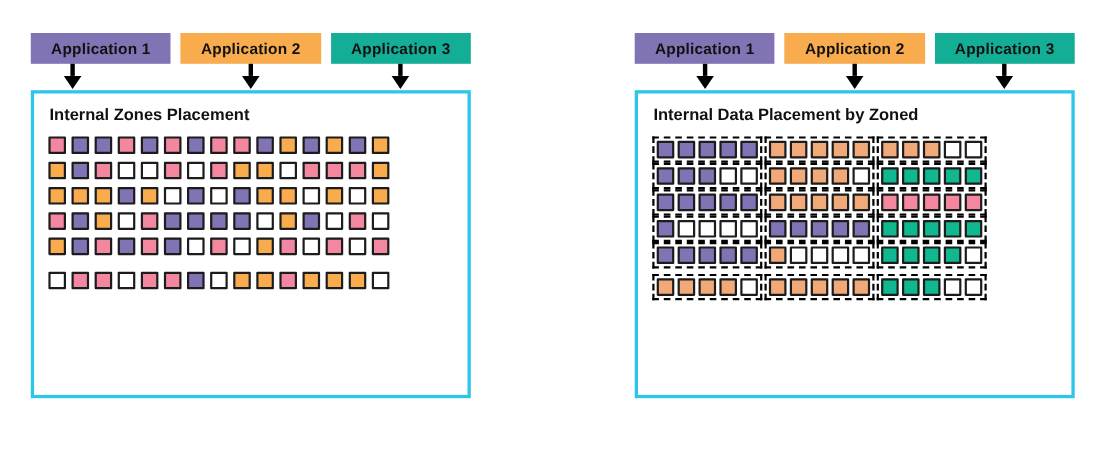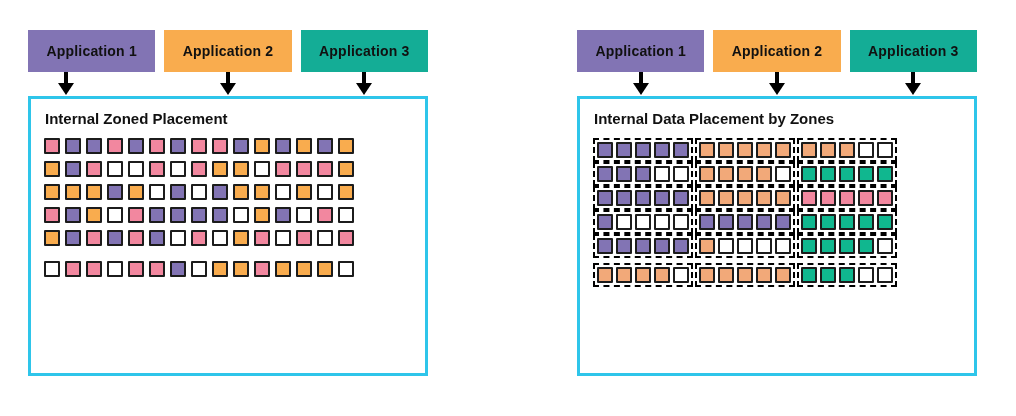--- a/index.html
+++ b/index.html
@@ -4,21 +4,21 @@
 <style>
   * { margin: 0; padding: 0; box-sizing: border-box; }
   html, body { width: 1016px; height: 416px; background: #ffffff; overflow: hidden;
     font-family: "Liberation Sans", sans-serif; }
   .page { display: flex; gap: 149px; padding: 30px 0 0 28px; }
   .panel { width: 400px; flex: 0 0 400px; }
 
   
   .apps-row { display: flex; gap: 9px; }
   .app-col { flex: 1; display: flex; flex-direction: column; align-items: center; }
-  .app-box { width: 100%; height: 42px; display: flex; align-items: center; justify-content: center; }
+  .app-box { width: 100%; height: 28px; display: flex; align-items: center; justify-content: center; }
   .app-box span { font-size: 14px; font-weight: 700; color: #111111; letter-spacing: .2px; }
   .arrow { height: 24px; display: flex; flex-direction: column; align-items: center; }
   .arrow .stem { width: 4px; height: 11px; background: #000; }
   .arrow .head { width: 0; height: 0; border-left: 8px solid transparent;
     border-right: 8px solid transparent; border-top: 12px solid #000; }
   .app-col.arrow-at-left .arrow { align-self: flex-start; margin-left: 30px; }
 
   
   .ssd-box { height: 280px; border: 3px solid var(--cyan); background: #ffffff; }
   .ssd-header { height: 46px; background: var(--cyan); border-bottom: 3px solid #ffffff;
@@ -70,21 +70,21 @@
           <span>Application 3</span>
         </div>
         <div class="arrow">
             <div class="stem"></div>
             <div class="head"></div>
           </div>
       </div>
     </div>
     <div class="ssd-box">
       <div class="ssd-body">
-        <h3 class="placement-title">Internal Zoned Placement</h3>
+        <h3 class="placement-title">Internal Zones Placement</h3>
         <div class="grid flat">
             <div class="grid-row">
               <div class="square" style="background: rgb(242, 135, 159);"></div>
               <div class="square" style="background: rgb(130, 116, 180);"></div>
               <div class="square" style="background: rgb(130, 116, 180);"></div>
               <div class="square" style="background: rgb(242, 135, 159);"></div>
               <div class="square" style="background: rgb(130, 116, 180);"></div>
               <div class="square" style="background: rgb(242, 135, 159);"></div>
               <div class="square" style="background: rgb(130, 116, 180);"></div>
               <div class="square" style="background: rgb(242, 135, 159);"></div>
@@ -211,21 +211,21 @@
           <span>Application 3</span>
         </div>
         <div class="arrow">
             <div class="stem"></div>
             <div class="head"></div>
           </div>
       </div>
     </div>
     <div class="ssd-box">
       <div class="ssd-body">
-        <h3 class="placement-title">Internal Data Placement by Zones</h3>
+        <h3 class="placement-title">Internal Data Placement by Zoned</h3>
         <div class="grid zoned">
             <div class="grid-row">
               <div class="zone-cell">
                 <div class="square" style="background: rgb(130, 116, 180);"></div>
                 <div class="square" style="background: rgb(130, 116, 180);"></div>
                 <div class="square" style="background: rgb(130, 116, 180);"></div>
                 <div class="square" style="background: rgb(130, 116, 180);"></div>
                 <div class="square" style="background: rgb(130, 116, 180);"></div>
               </div>
               <div class="zone-cell">

